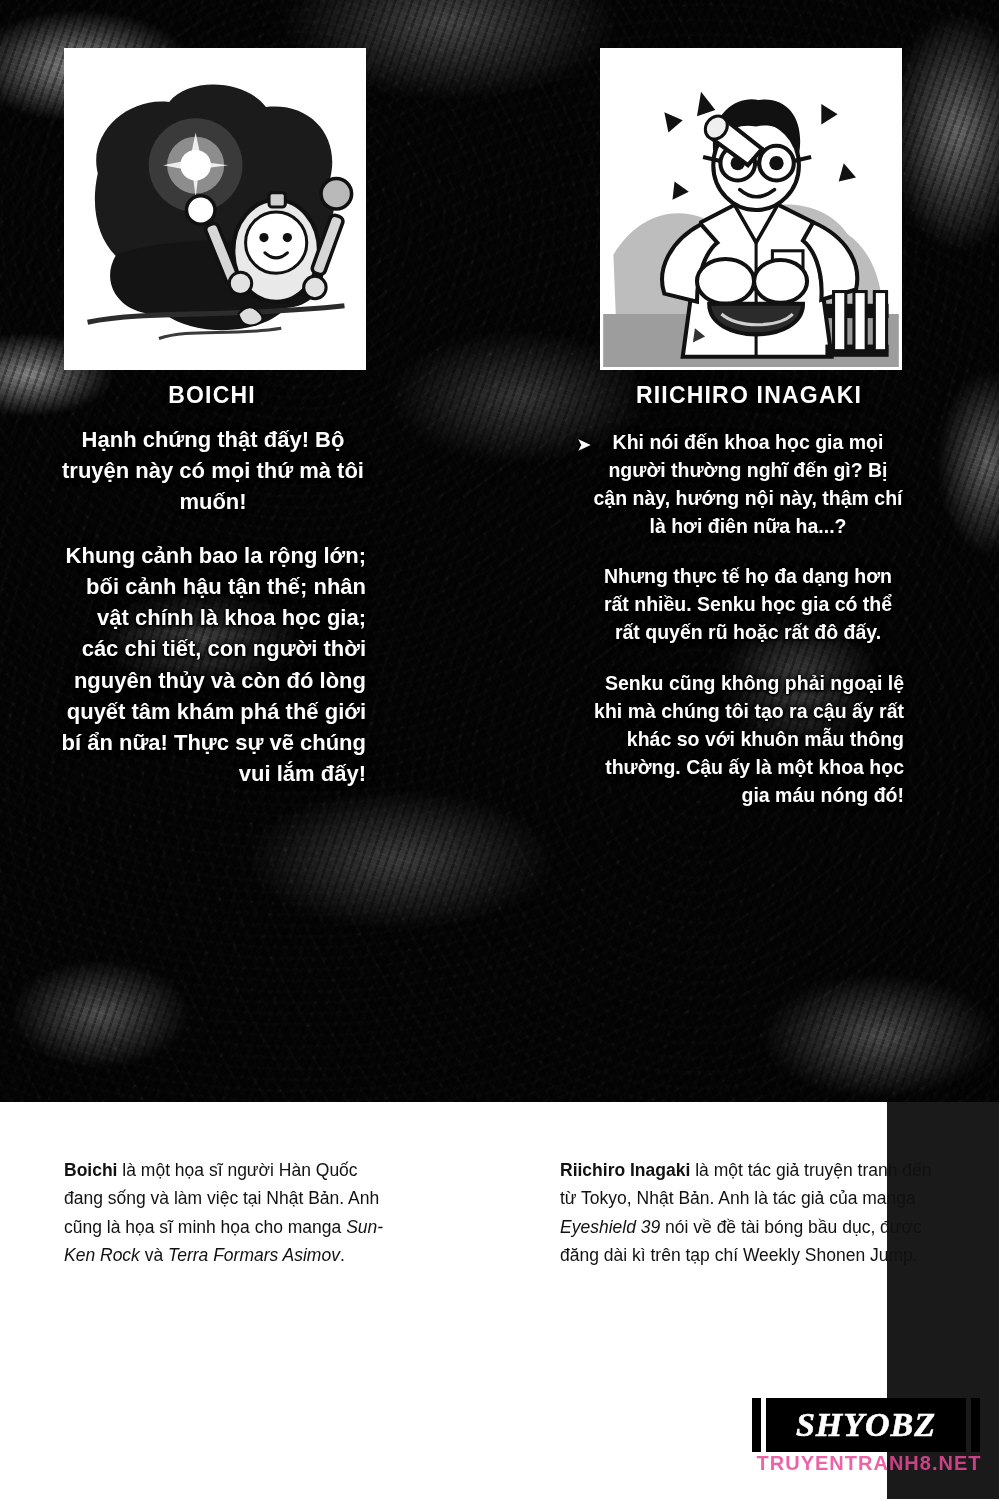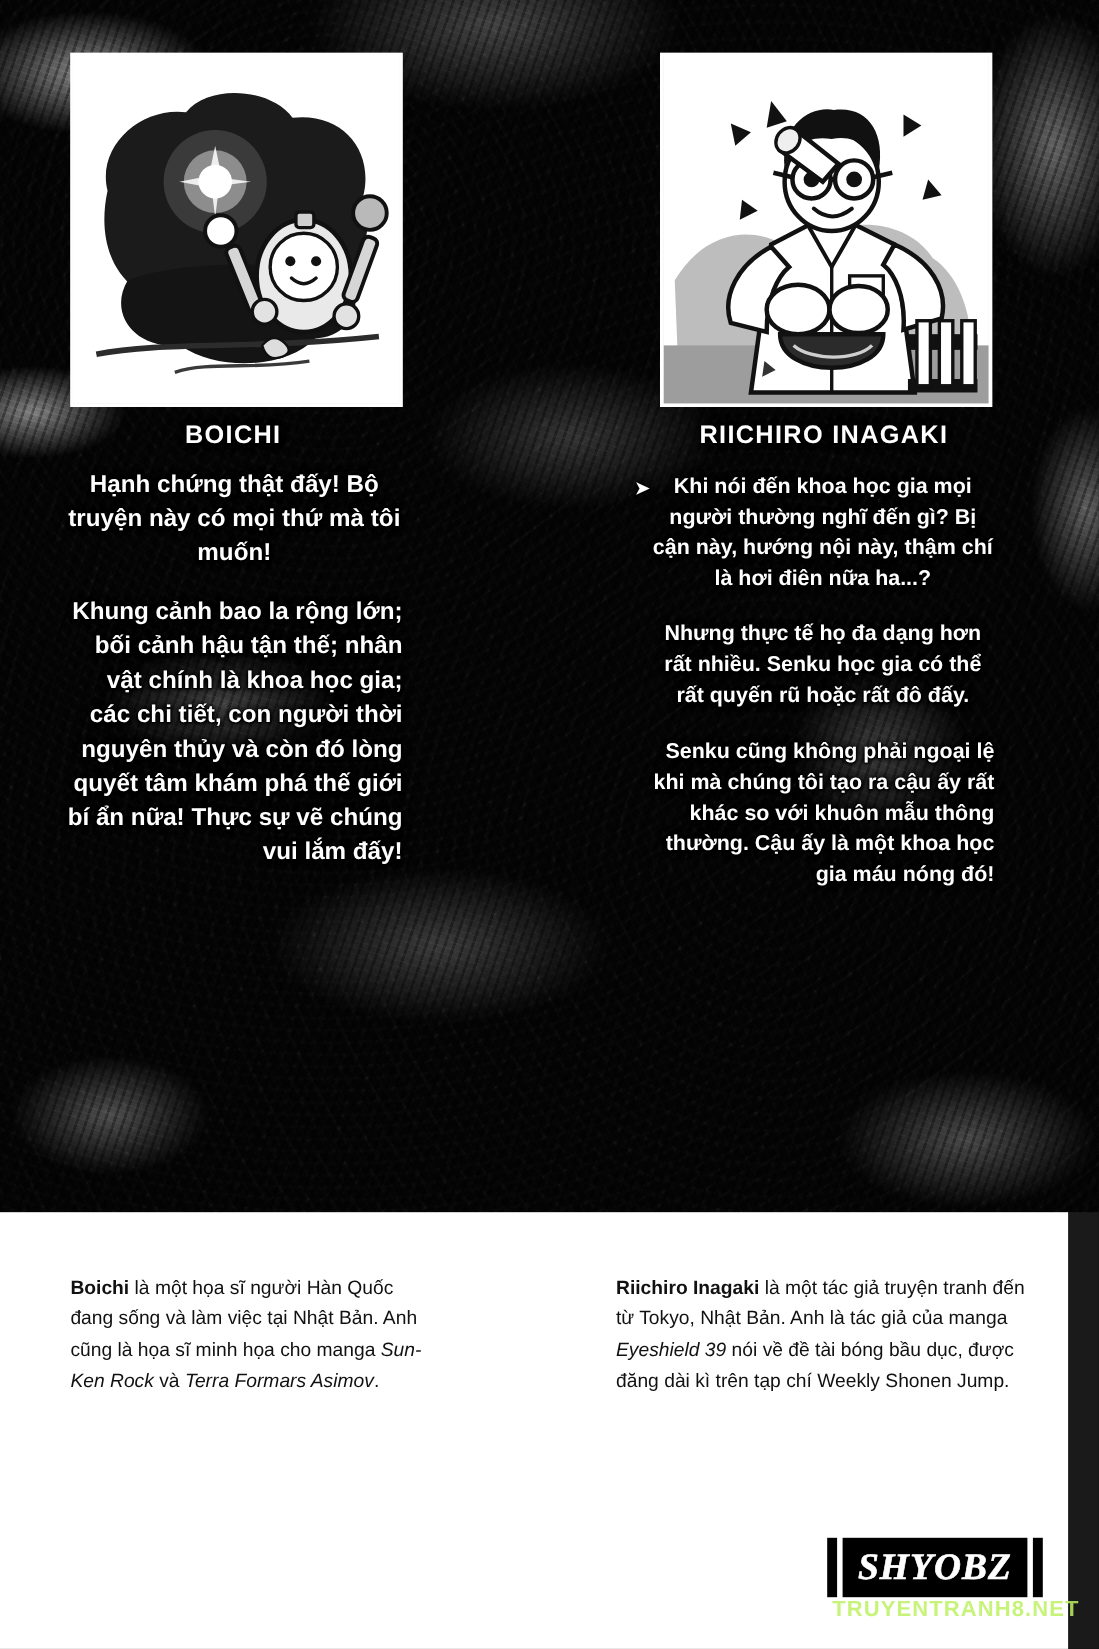--- a/index.html
+++ b/index.html
@@ -113,40 +113,40 @@
     height: 9px;
     color: #fff;
     font-size: 16px;
     line-height: 9px;
   }
 
   
   .footer {
     position: absolute;
     left: 0; top: 1102px;
-    width: 971px; height: 397px;
+    width: 887px; height: 397px;
     background: #ffffff;
   }
   .bio {
     position: absolute;
     color: #111;
     font-size: 17.5px;
     line-height: 1.62;
   }
   #bio-boichi { left: 64px; top: 54px; width: 330px; }
   #bio-inagaki { left: 560px; top: 54px; width: 380px; }
   .bio b { font-weight: bold; }
   .bio i { font-style: italic; }
 
   
   .logo {
     position: absolute;
     left: 766px;
     top: 1398px;
-    width: 168px;
+    width: 200px;
     height: 54px;
     background: #000;
     color: #fff;
     display: flex;
     align-items: center;
     justify-content: center;
   }
   .logo-text {
     font-family: "Liberation Serif", serif;
     font-weight: bold;
@@ -164,21 +164,21 @@
   }
   .logo-bracket.left { left: -14px; }
   .logo-bracket.right { right: -14px; }
 
   .watermark {
     position: absolute;
     left: 744px;
     top: 1452px;
     width: 250px;
     text-align: center;
-    color: #bef264;
+    color: #ec4899;
     font-family: "Liberation Sans", sans-serif;
     font-weight: bold;
     font-size: 20px;
     letter-spacing: 1px;
     opacity: 0.85;
   }
 </style>
 </head>
 <body>
 

